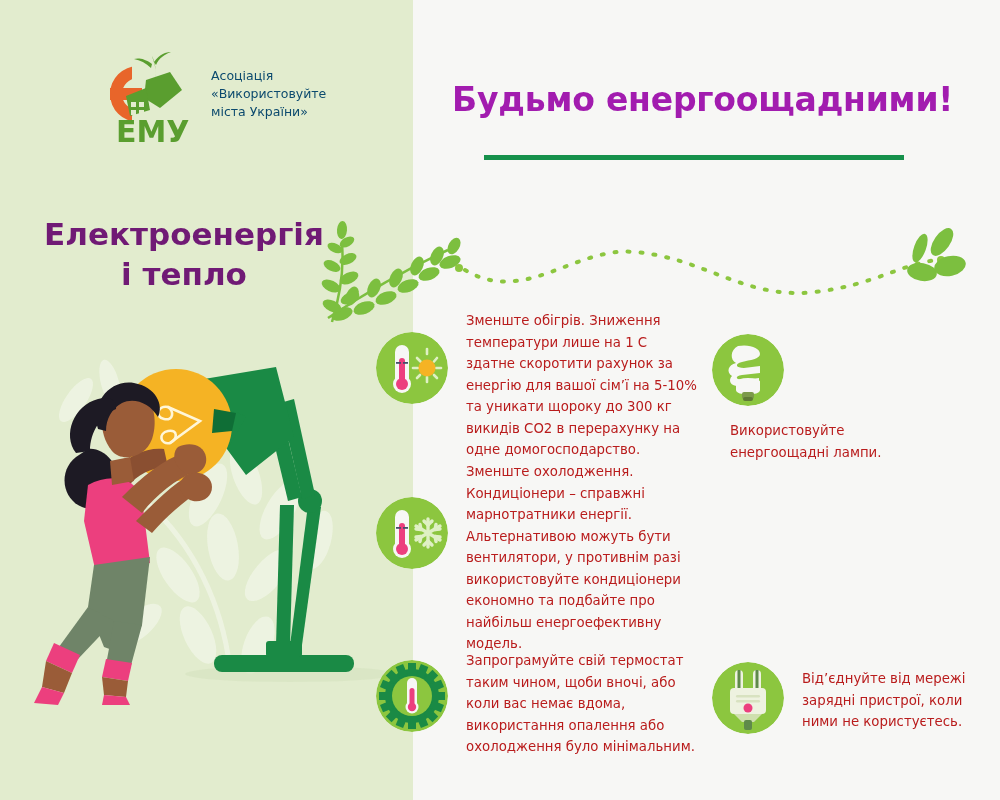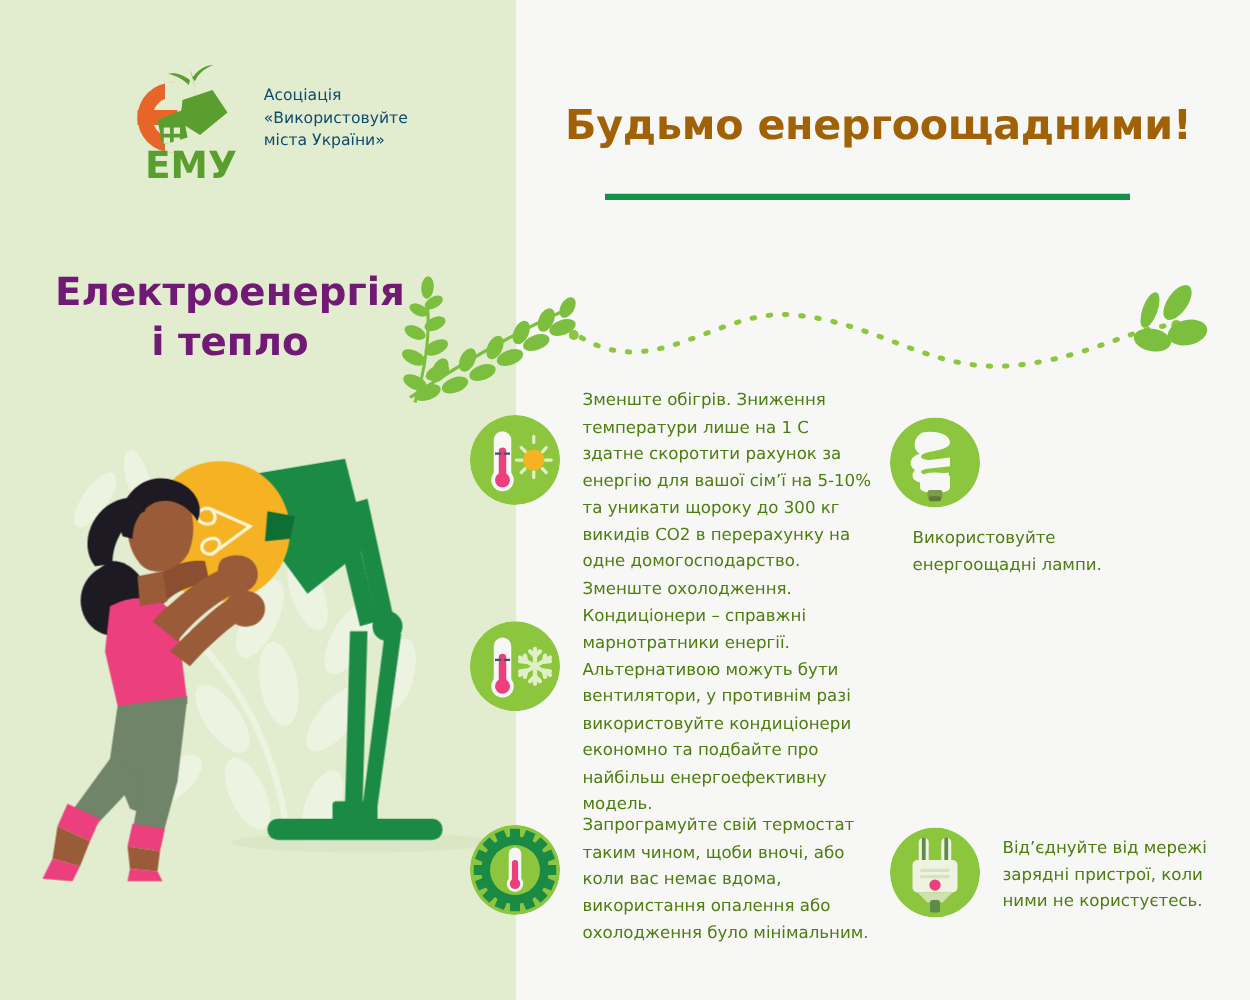--- a/index.html
+++ b/index.html
@@ -16,40 +16,40 @@
   .bg-right{position:absolute;left:413px;top:0;width:587px;height:800px;background:#f7f7f5;}
 
   
   .logo{position:absolute;left:86px;top:50px;width:260px;height:95px;}
   .logo-mark{position:absolute;left:0;top:0;width:120px;height:95px;}
   .logo-text{position:absolute;left:125px;top:17px;width:140px;
     font-size:12.5px;line-height:1.42;color:#0c4a6e;font-weight:400;}
 
   
   .headline{position:absolute;left:452px;top:80px;width:520px;
-    font-size:33px;font-weight:700;color:#a16207;letter-spacing:-0.2px;white-space:nowrap;}
+    font-size:33px;font-weight:700;color:#a21caf;letter-spacing:-0.2px;white-space:nowrap;}
   .headline-rule{position:absolute;left:484px;top:155px;width:420px;height:5px;background:#16914b;}
 
   
   .section-title{position:absolute;left:14px;top:215px;width:340px;text-align:center;
     font-size:31px;font-weight:700;color:#701a75;line-height:1.28;}
 
   
   .branch-left{position:absolute;left:318px;top:218px;width:200px;height:105px;}
   .dots-wave{position:absolute;left:455px;top:240px;width:490px;height:60px;}
   .branch-right{position:absolute;left:900px;top:228px;width:80px;height:70px;}
 
   
   .illo{position:absolute;left:18px;top:325px;width:390px;height:380px;}
 
   
   .tip{position:absolute;display:flex;align-items:flex-start;}
   .tip-icon{flex:0 0 auto;width:72px;height:72px;border-radius:50%;
     position:relative;display:block;}
-  .tip-text{font-size:13.3px;line-height:1.62;color:#4d7c0f;}
+  .tip-text{font-size:13.3px;line-height:1.62;color:#b91c1c;}
 
   .col-a{left:376px;width:330px;}
   .col-b{left:712px;width:288px;}
   .col-a .tip-text{margin-left:18px;width:232px;}
   .col-b .tip-text{margin-left:18px;width:196px;}
 
   .row1{top:332px;}
   .row2{top:497px;}
   .row3{top:660px;}
   .col-b.row1{top:334px;flex-direction:column;}

